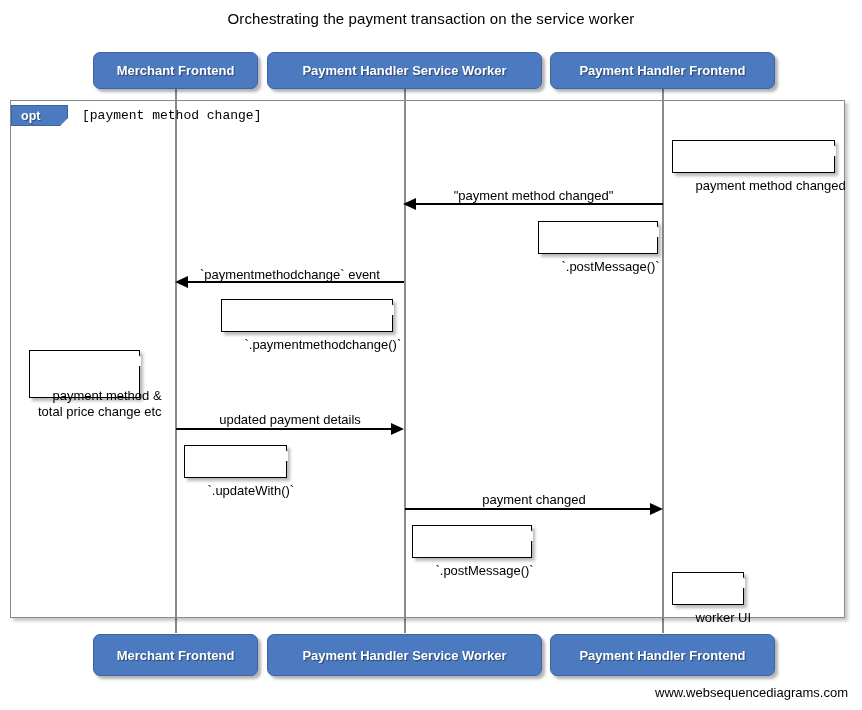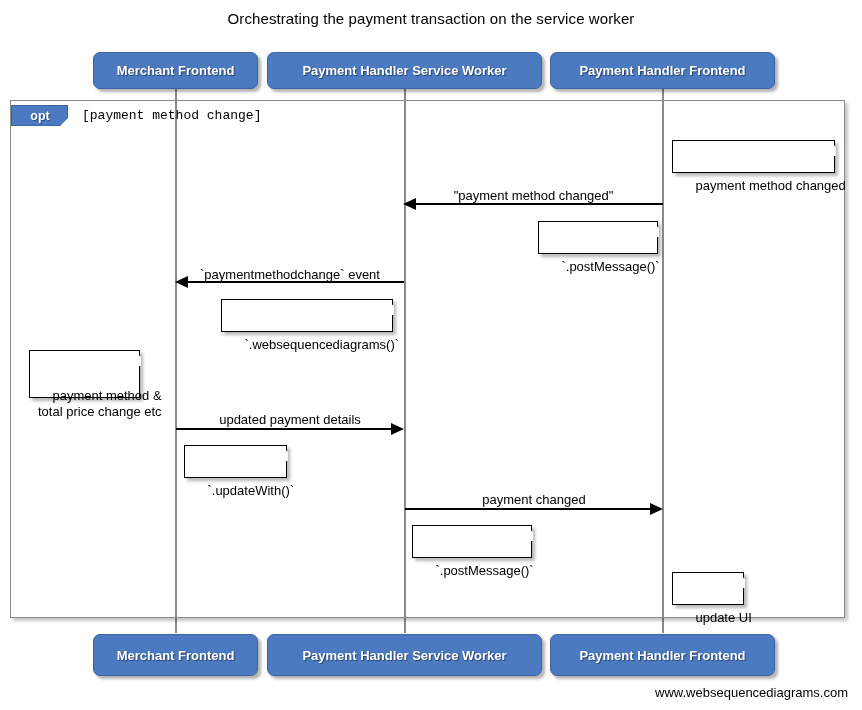--- a/index.html
+++ b/index.html
@@ -162,21 +162,21 @@
 
 <div id="canvas">
 
   <div class="diagram-title">Orchestrating the payment transaction on the service worker</div>
 
   <div class="lifeline" style="left:175px; top:88px; height:545px;"></div>
   <div class="lifeline" style="left:404px; top:88px; height:545px;"></div>
   <div class="lifeline" style="left:662px; top:88px; height:545px;"></div>
 
   <div class="frame" style="left:10px; top:100px; width:835px; height:518px;"></div>
-  <div class="frame-tag" style="left:11px; top:105px; width:57px;text-align:center;">opt</div>
+  <div class="frame-tag" style="left:11px; top:105px; width:57px;">opt</div>
   <div class="frame-cond" style="left:82px; top:108px;font-family:Liberation Mono, monospace;">[payment method change]</div>
 
   <div class="participant" style="left:93px; top:52px; width:165px; height:37px;">Merchant Frontend</div>
   <div class="participant" style="left:267px; top:52px; width:275px; height:37px;">Payment Handler Service Worker</div>
   <div class="participant" style="left:550px; top:52px; width:225px; height:37px;">Payment Handler Frontend</div>
 
   <div class="note" style="left:672px; top:140px; width:163px; height:33px;">
     <span class="fold-diag"></span>
     <span class="note-text">payment method changed</span>
   </div>
@@ -189,21 +189,21 @@
     <span class="fold-diag"></span>
     <span class="note-text">`.postMessage()`</span>
   </div>
 
   <div class="msg-label" style="left:176px; top:267px; width:228px;">`paymentmethodchange` event</div>
   <div class="msg-line" style="left:177px; top:281px; width:227px;"></div>
   <div class="arrow-head left" style="left:175px; top:276px;"></div>
 
   <div class="note" style="left:221px; top:299px; width:172px; height:33px;">
     <span class="fold-diag"></span>
-    <span class="note-text">`.websequencediagrams()`</span>
+    <span class="note-text">`.paymentmethodchange()`</span>
   </div>
 
   <div class="note" style="left:29px; top:350px; width:111px; height:48px;">
     <span class="fold-diag"></span>
     <span class="note-text">payment method &amp;
 total price change etc</span>
   </div>
 
   <div class="msg-label" style="left:176px; top:412px; width:228px;">updated payment details</div>
   <div class="msg-line" style="left:176px; top:428px; width:216px;"></div>
@@ -218,21 +218,21 @@
   <div class="msg-line" style="left:405px; top:508px; width:246px;"></div>
   <div class="arrow-head right" style="left:650px; top:503px;"></div>
 
   <div class="note" style="left:412px; top:525px; width:120px; height:33px;">
     <span class="fold-diag"></span>
     <span class="note-text">`.postMessage()`</span>
   </div>
 
   <div class="note" style="left:672px; top:572px; width:72px; height:33px;">
     <span class="fold-diag"></span>
-    <span class="note-text">update UI</span>
+    <span class="note-text">worker UI</span>
   </div>
 
   <div class="participant" style="left:93px; top:634px; width:165px; height:42px;">Merchant Frontend</div>
   <div class="participant" style="left:267px; top:634px; width:275px; height:42px;">Payment Handler Service Worker</div>
   <div class="participant" style="left:550px; top:634px; width:225px; height:42px;">Payment Handler Frontend</div>
 
   <div class="footer">www.websequencediagrams.com</div>
 
 </div>
 

